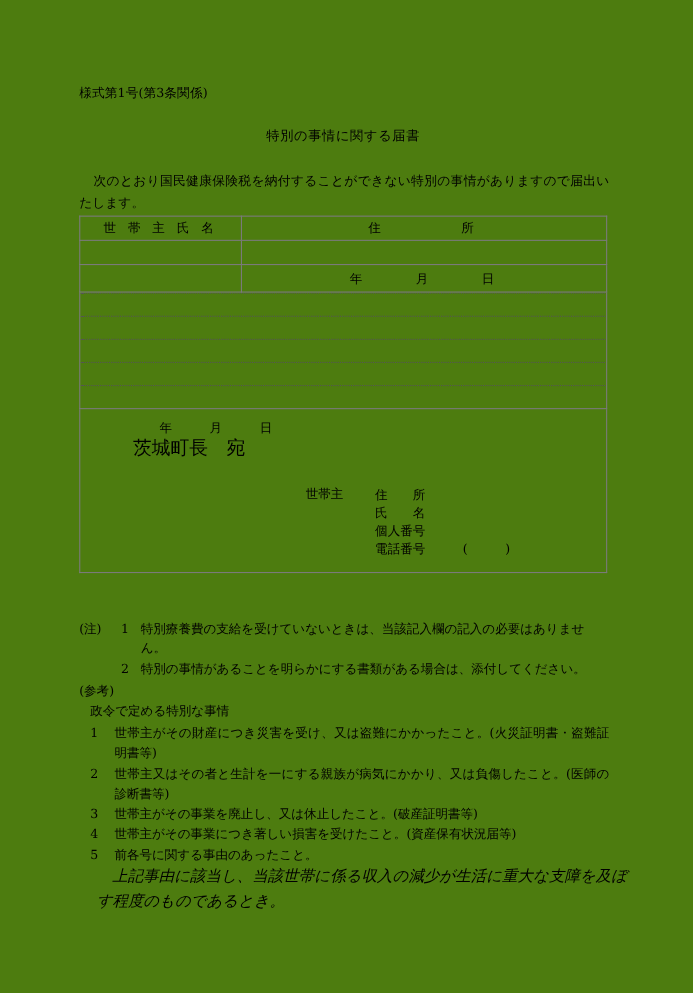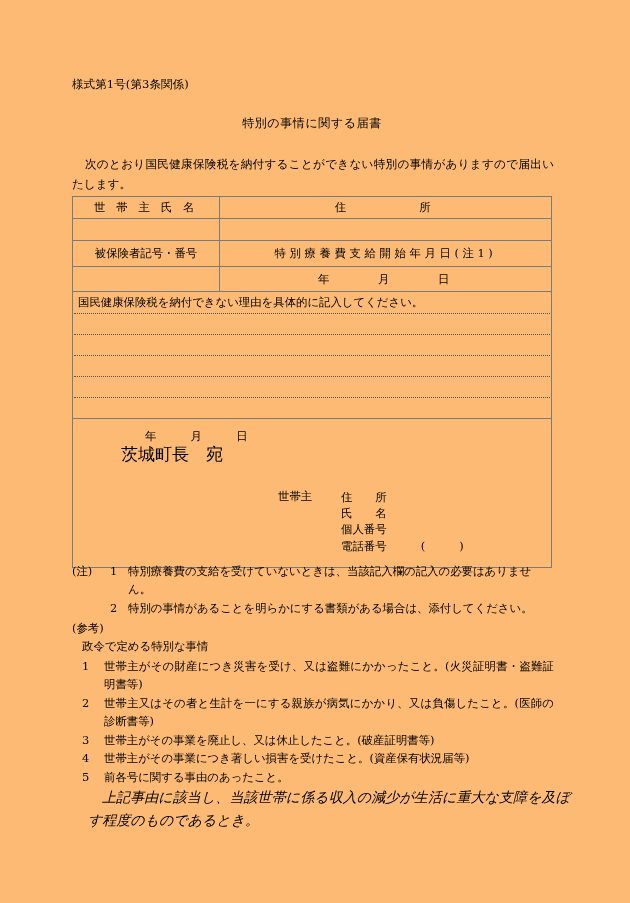--- a/index.html
+++ b/index.html
@@ -9,21 +9,21 @@
     background: #ffffff;
   }
   body {
     font-family: "DejaVu Serif", "Liberation Serif", serif;
     color: #000000;
   }
   #page {
     position: relative;
     width: 630px;
     height: 903px;
-    background: #fdba74;
+    background: #4d7c0f;
     overflow: hidden;
   }
 
   
   .abs { position: absolute; }
   .t { font-size: 11.5px; line-height: 1.55; white-space: pre; }
 
   
   #form-code {
     left: 72px; top: 76px;
@@ -187,39 +187,28 @@
       <td class="h22 ctr">
         <span class="spread sp-wide">住　　　　所</span>
       </td>
     </tr>
 
     <tr>
       <td class="lbl-col h22 cell-pad"></td>
       <td class="h22 cell-pad"></td>
     </tr>
 
-    <tr>
-      <td class="lbl-col h26 ctr">
-        <span class="spread">被保険者記号・番号</span>
-      </td>
-      <td class="h26 ctr">
-        <span class="spread sp-mid">特別療養費支給開始年月日(注1)</span>
-      </td>
-    </tr>
 
     <tr>
       <td class="lbl-col h24 cell-pad"></td>
       <td class="h24 ctr">
         <span class="spread sp-mid">年　　　月　　　日</span>
       </td>
     </tr>
 
-    <tr>
-      <td colspan="2" id="reason-head">国民健康保険税を納付できない理由を具体的に記入してください。</td>
-    </tr>
 
     <tr>
       <td colspan="2" id="reason-lines-cell">
         <div class="rule"></div>
         <div class="rule"></div>
         <div class="rule"></div>
         <div class="rule"></div>
         <div class="rule"></div>
       </td>
     </tr>

